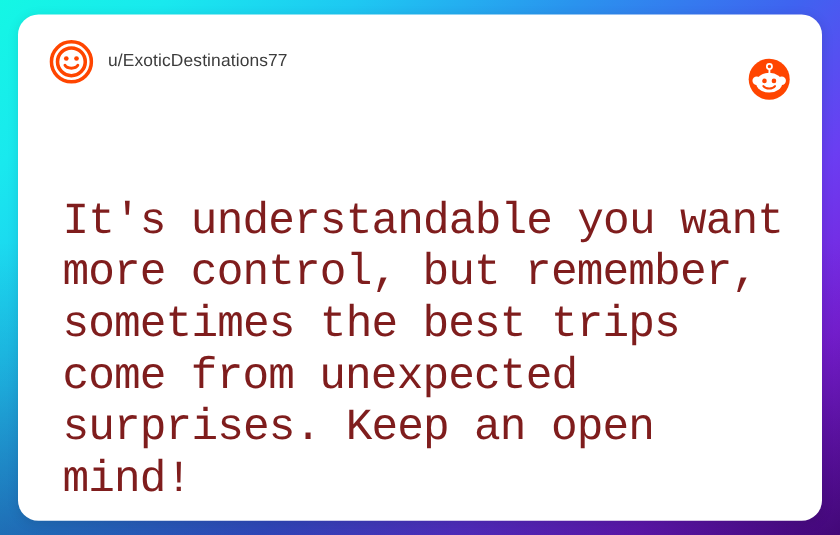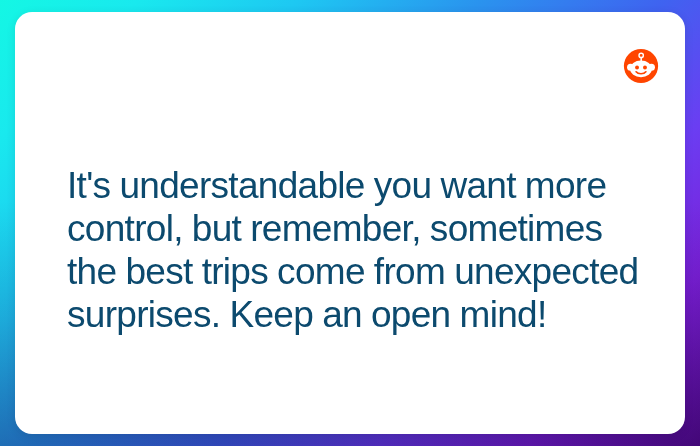--- a/index.html
+++ b/index.html
@@ -97,39 +97,52 @@
     width: 36px;
     height: 36px;
     display: block;
   }
 
   .post-body {
     position: absolute;
     left: 37px;
     right: 26px;
     top: 152px;
-    font-family: Liberation Sans, sans-serif;
+    font-family: Liberation Mono, monospace;
     font-size: 37px;
     line-height: 43px;
     font-weight: 400;
-    color: #0c4a6e;
+    color: #7f1d1d;
     letter-spacing: -0.7px;
     word-spacing: -0.5px;
-    margin-left: 15px;
   }
 </style>
 </head>
 <body>
 
 <div id="stage">
 
   <div class="card">
 
     <div class="card-header">
 
+      <div class="author">
+
+        <span class="avatar">
+          <svg viewBox="0 0 40 40" width="37" height="37" aria-hidden="true">
+            <circle cx="20" cy="20" r="18" fill="none" stroke="#ff4500" stroke-width="3.2"></circle>
+            <circle cx="20" cy="20" r="12.5" fill="none" stroke="#ff4500" stroke-width="3.2"></circle>
+            <circle cx="15.4" cy="17" r="2.1" fill="#ff4500"></circle>
+            <circle cx="24.6" cy="17" r="2.1" fill="#ff4500"></circle>
+            <path d="M14.2 23.2 C16.2 26.6, 23.8 26.6, 25.8 23.2" fill="none" stroke="#ff4500" stroke-width="2.6" stroke-linecap="round"></path>
+          </svg>
+        </span>
+
+        <span class="author-name">u/ExoticDestinations77</span>
+      </div>
 
       <span class="brand-logo">
         <svg viewBox="0 0 40 40" width="36" height="36" aria-hidden="true">
           <circle cx="20" cy="20" r="19" fill="#ff4500"></circle>
 
           <path d="M20.2 15.6 L20.2 9.2" fill="none" stroke="#ffffff" stroke-width="1.7" stroke-linecap="round"></path>
           <circle cx="20.2" cy="8.2" r="2.4" fill="#ff4500" stroke="#ffffff" stroke-width="1.6"></circle>
 
           <ellipse cx="20" cy="23.2" rx="12.2" ry="9.2" fill="#ffffff"></ellipse>
 

